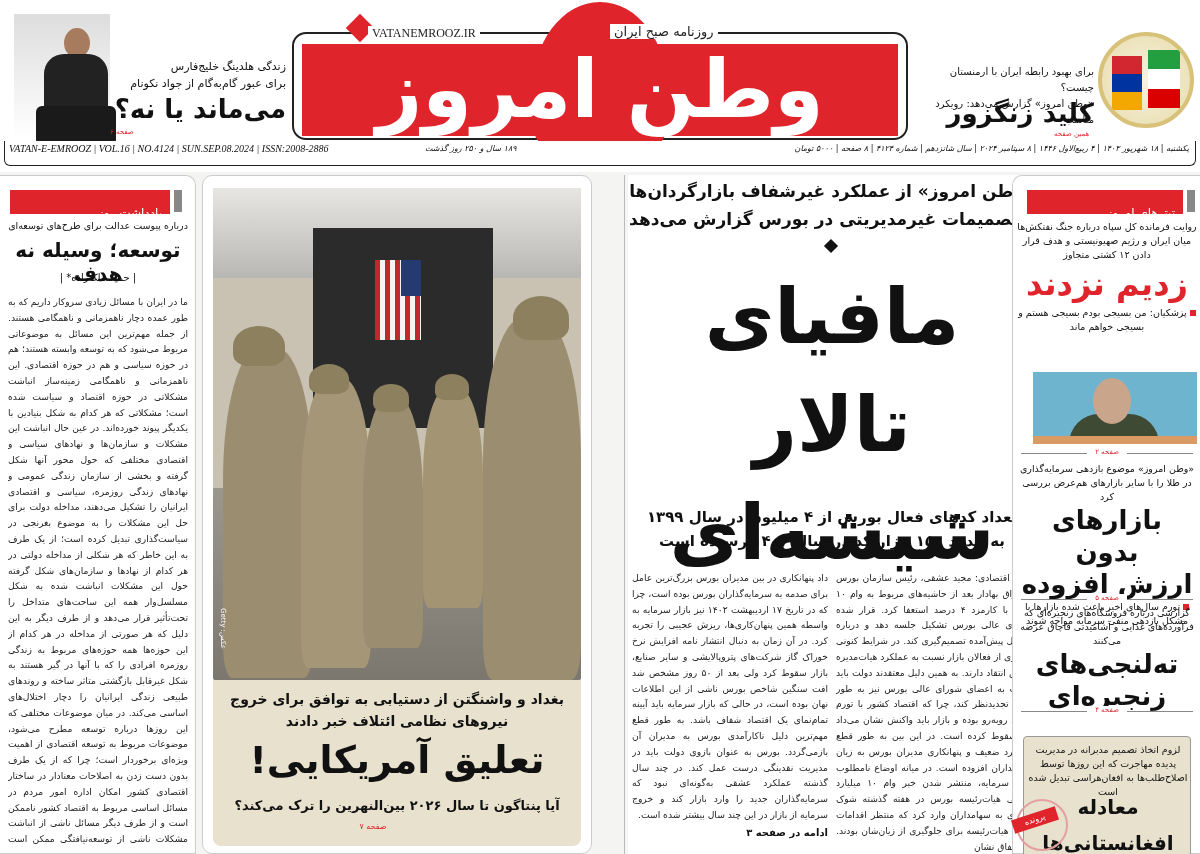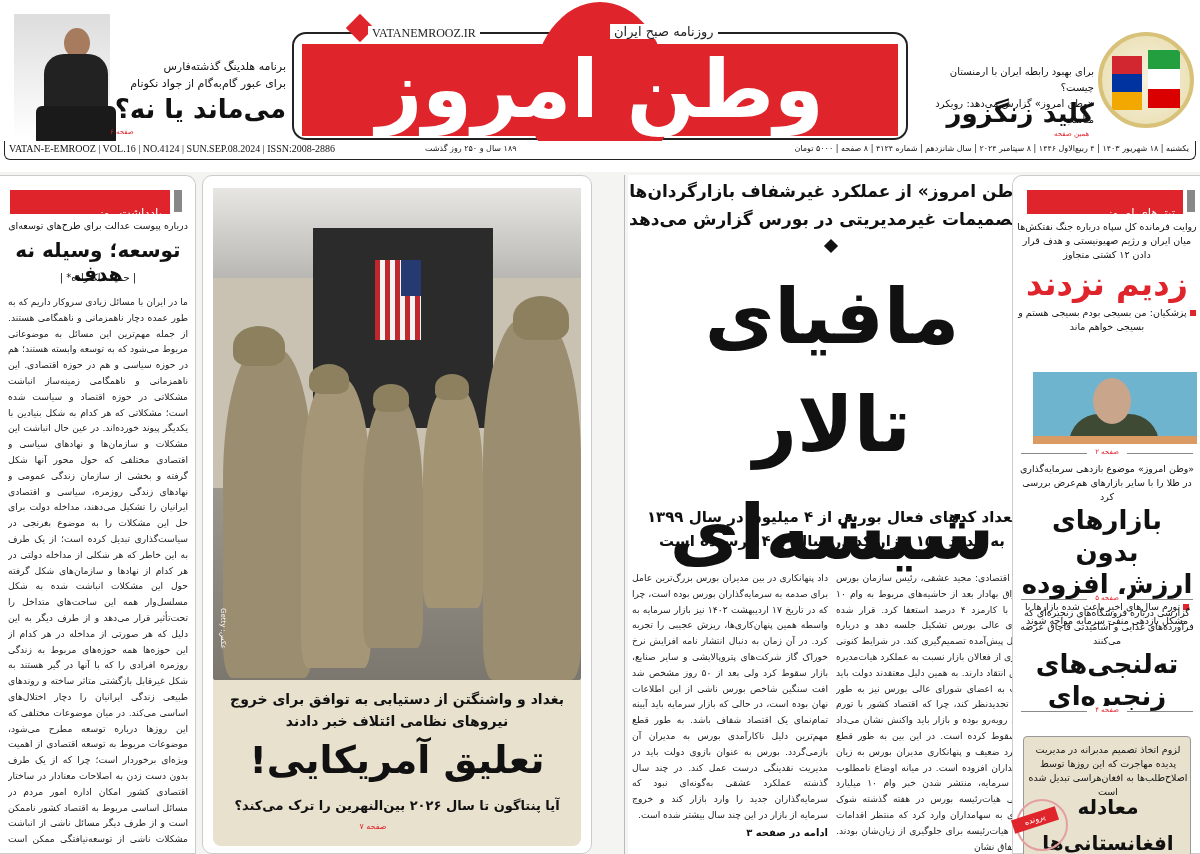--- a/index.html
+++ b/index.html
@@ -28,21 +28,21 @@
   .teaser-right { position: absolute; left: 904px; top: 0; width: 296px; height: 140px; }
   .flag-badge { position: absolute; left: 194px; top: 32px; width: 96px; height: 96px; border-radius: 50%; background: radial-gradient(#f6f2e0, #e8dcab); border: 4px solid #d8c27a; overflow: hidden; }
   .flag-am { position: absolute; left: 10px; top: 20px; width: 30px; height: 54px; }
   .flag-am div { height: 18px; }
   .flag-ir { position: absolute; left: 46px; top: 14px; width: 32px; height: 58px; }
   .flag-ir div { height: 19.33px; }
   .teaser-right .kicker { position: absolute; left: 10px; top: 64px; width: 180px; font-size: 10px; line-height: 16px; text-align: right; }
   .teaser-right .title { position: absolute; left: 10px; top: 98px; width: 180px; font-size: 26px; font-weight: bold; text-align: right; }
   .teaser-right .pageref { position: absolute; left: 150px; top: 130px; font-size: 7px; color: #e0242b; }
 
-  .dateline { position: absolute; left: 4px; top: 141px; width: 1192px; height: 19px; border: 1.5px solid #222; border-top: none; border-radius: 0 0 6px 6px; background: #fff; }
+  .dateline { position: absolute; left: 4px; top: 141px; width: 1192px; height: 25px; border: 1.5px solid #222; border-top: none; border-radius: 0 0 6px 6px; background: #fff; font-style: italic; }
   .dateline .en { position: absolute; left: 4px; top: 2px; font-family: "Liberation Serif", serif; font-size: 10px; direction: ltr; }
   .dateline .fa-left { position: absolute; left: 420px; top: 3px; font-size: 8px; }
   .dateline .fa-right { position: absolute; right: 6px; top: 3px; font-size: 8px; }
 
   
   .col { position: absolute; top: 175px; height: 679px; background: #fff; }
   .col-left { left: 0; width: 196px; border-radius: 0 10px 0 0; border: 1px solid #ccc; border-left: none; }
   .col-photo { left: 202px; width: 390px; background: #fff; border: 1px solid #ccc; border-radius: 10px; }
   .col-main { left: 596px; width: 408px; background: #fff; margin-left: 32px; }
   .col-right { left: 1012px; width: 188px; border: 1px solid #ccc; border-right: none; border-radius: 10px 0 0 0; }
@@ -109,21 +109,21 @@
 <body>
 
 <header class="masthead">
   <div class="teaser-left">
     <div class="photo">
       <div class="coach-head"></div>
         <div class="coach-body"></div>
         <div class="coach-legs"></div>
     </div>
     <div class="kicker">
-      <div>برنامه هلدینگ گذشته‌فارس</div>
+      <div>زندگی هلدینگ خلیج‌فارس</div>
       <div>برای عبور گام‌به‌گام از جواد نکونام</div>
     </div>
     <div class="title">می‌ماند یا نه؟</div>
     <div class="pageref">صفحه ۶</div>
   </div>
 
   <div class="logo-frame"></div>
   <div class="logo-band"></div>
   <div class="logo-dome"></div>
   <div class="logo-diamond"></div>

